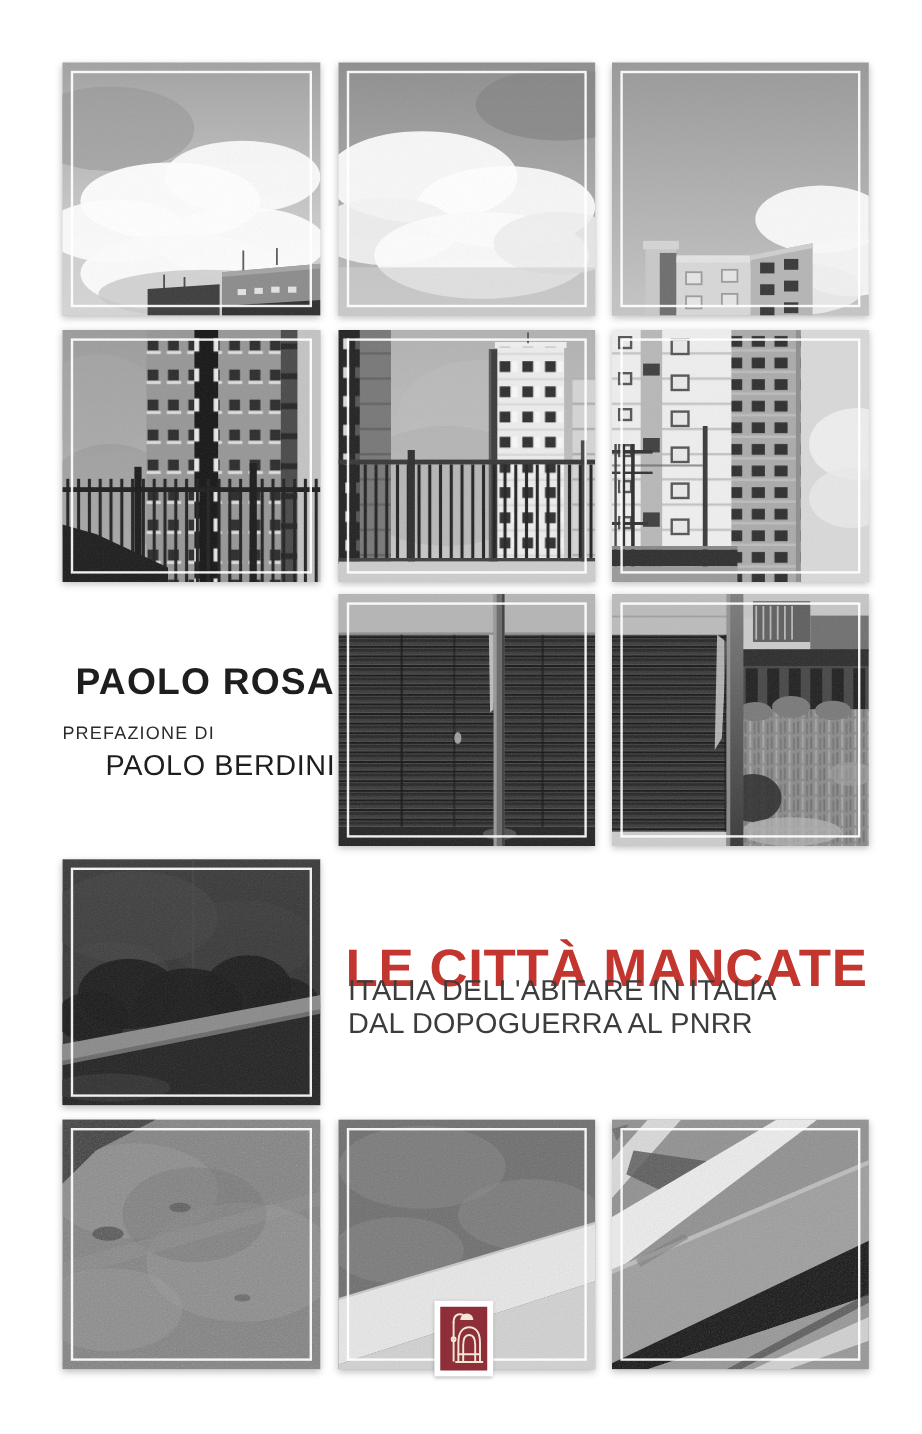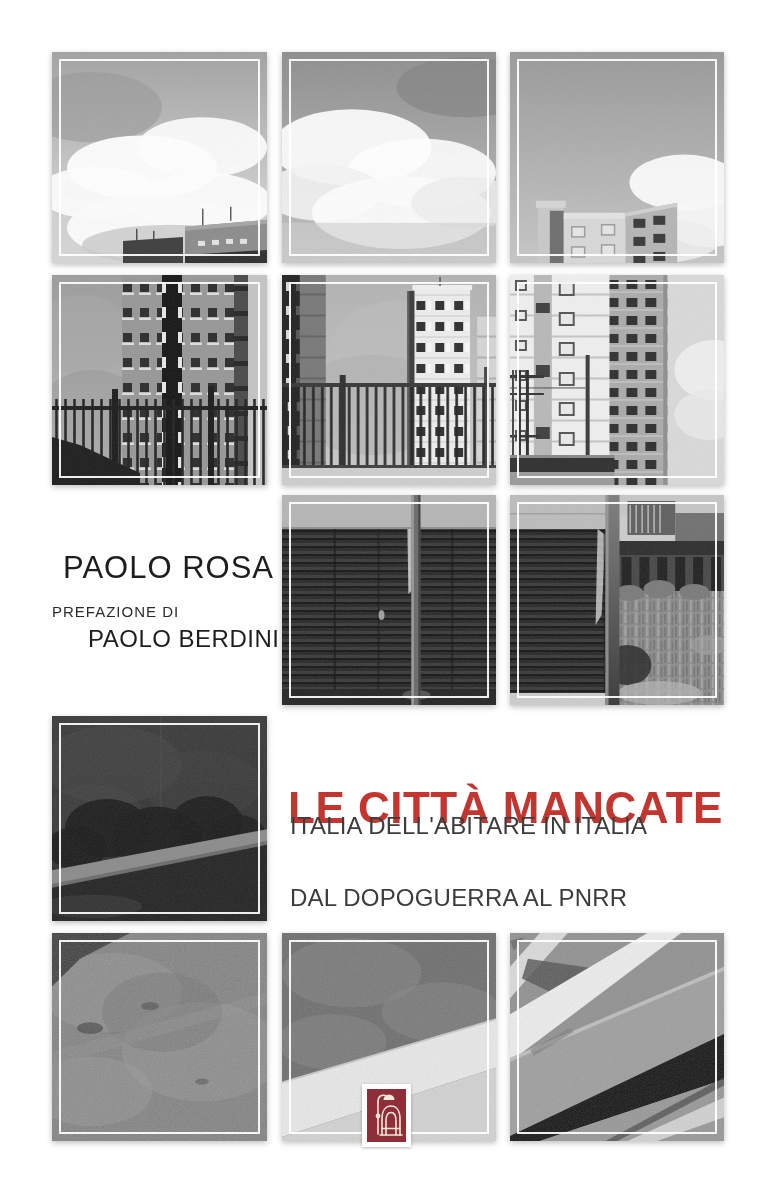--- a/index.html
+++ b/index.html
@@ -16,26 +16,26 @@
   .t-r2c2{left:282px;top:275px;width:214px;height:210px}
   .t-r2c3{left:510px;top:275px;width:214px;height:210px}
   .t-r3c2{left:282px;top:495px;width:214px;height:210px}
   .t-r3c3{left:510px;top:495px;width:214px;height:210px}
   .t-r4c1{left:52px;top:716px;width:215px;height:205px}
   .t-r5c1{left:52px;top:933px;width:215px;height:208px}
   .t-r5c2{left:282px;top:933px;width:214px;height:208px}
   .t-r5c3{left:510px;top:933px;width:214px;height:208px}
   
   .txt{position:absolute;white-space:nowrap;line-height:1;}
-  .author-name{left:63px;top:552px;font-size:31px;letter-spacing:1px;color:#1e1e1e;}
+  .author-name{left:63px;top:552px;font-size:31px;letter-spacing:1px;color:#1e1e1e;font-weight:bold;}
   .preface-label{left:52px;top:604px;font-size:15px;letter-spacing:1px;color:#2b2b2b;}
   .preface-author{left:64px;top:627px;font-size:24px;letter-spacing:.5px;color:#1e1e1e;margin-left:24px;}
   .book-title{left:288px;top:757px;font-size:44px;font-weight:700;letter-spacing:.5px;color:#c2362f;}
   .book-sub1{left:290px;top:814px;font-size:24px;letter-spacing:.2px;color:#3c3c3c;}
-  .book-sub2{left:290px;top:842px;font-size:24px;letter-spacing:.2px;color:#3c3c3c;margin-top:44px;}
+  .book-sub2{left:290px;top:842px;font-size:24px;letter-spacing:.2px;color:#3c3c3c;}
   
   .logo-box{position:absolute;left:362px;top:1084px;width:49px;height:63px;background:#ffffff;
             box-shadow:0 1px 3px rgba(0,0,0,.25);display:flex;align-items:center;justify-content:center;}
   .logo-plate{width:39px;height:53px;background:#8d2e38;}
   .logo-plate svg{display:block;width:100%;height:100%;}
   .defs-holder{position:absolute;width:0;height:0;overflow:hidden;}
 </style>
 </head>
 <body>
 

